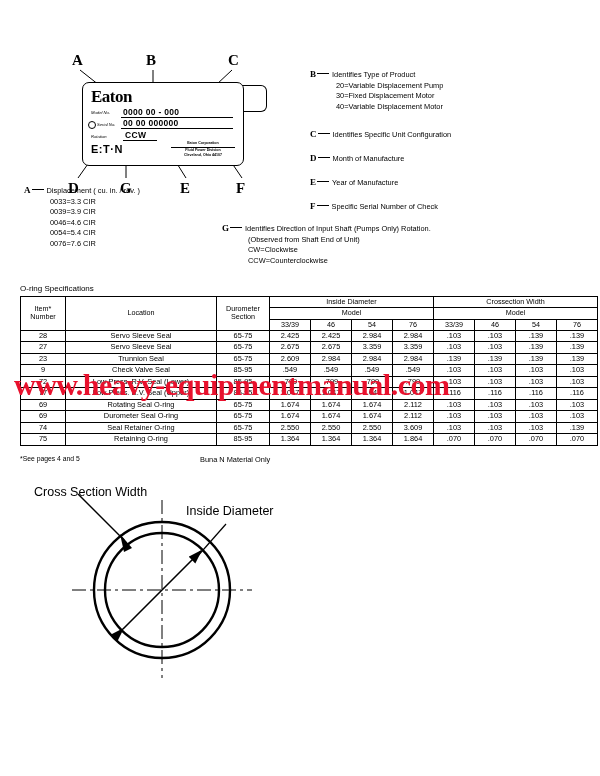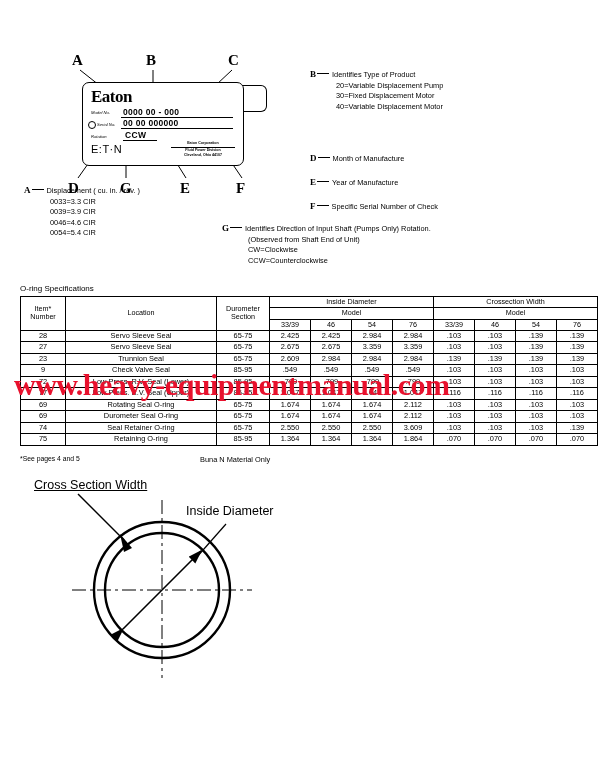--- a/index.html
+++ b/index.html
@@ -22,21 +22,21 @@
     border:1.6px solid #000;border-left:none;border-radius:0 6px 6px 0;background:#fff;
   }
   .eaton-logo{
     position:absolute;left:8px;top:4px;font-size:17px;font-weight:bold;
     font-family:"Liberation Serif",serif;letter-spacing:-0.5px;
   }
   .lbl{position:absolute;font-size:4.2px;font-style:italic;}
   .val{position:absolute;font-size:8.5px;font-weight:bold;font-family:"Liberation Sans",sans-serif;letter-spacing:0.3px;}
   .uline{position:absolute;border-bottom:0.8px solid #000;}
   .serial-circle{position:absolute;width:6px;height:6px;border:1px solid #000;border-radius:50%;}
-  .etn-logo{position:absolute;left:8px;top:60px;font-size:11px;font-weight:normal;letter-spacing:0.5px;}
+  .etn-logo{position:absolute;left:8px;top:60px;font-size:11px;font-weight:bold;letter-spacing:0.5px;}
   .addr{position:absolute;left:88px;top:58px;font-size:3.6px;line-height:1.45;text-align:center;width:64px;font-weight:bold;}
   .addr .a1{border-bottom:0.7px solid #000;display:block;padding-bottom:0.5px;}
 
   
   .legend{position:absolute;font-size:7.4px;line-height:1.42;}
   .legend .key{font-weight:bold;font-size:9px;font-family:"Liberation Serif",serif;}
   .dash{display:inline-block;width:12px;border-bottom:1.3px solid #000;vertical-align:3px;margin:0 3px 0 1px;}
   .sub{display:block;margin-left:26px;}
   .indent2{display:block;margin-left:26px;}
 
@@ -126,29 +126,33 @@
       </div>
     </div>
   </div>
 
   <div class="legend" style="left:24px;top:184px;width:250px;">
     <span class="key">A</span><span class="dash"></span><span>Displacement ( cu. in. / rev. )</span>
     <span class="sub">0033=3.3 CIR</span>
     <span class="sub">0039=3.9 CIR</span>
     <span class="sub">0046=4.6 CIR</span>
     <span class="sub">0054=5.4 CIR</span>
+    <span class="sub">0076=7.6 CIR</span>
   </div>
 
   <div class="legend" style="left:310px;top:68px;width:280px;">
     <span class="key">B</span><span class="dash"></span><span>Identifies Type of Product</span>
     <span class="indent2">20=Variable Displacement Pump</span>
     <span class="indent2">30=Fixed Displacement Motor</span>
     <span class="indent2">40=Variable Displacement Motor</span>
   </div>
 
+  <div class="legend" style="left:310px;top:128px;width:280px;">
+    <span class="key">C</span><span class="dash"></span><span>Identifies Specific Unit Configuration</span>
+  </div>
 
   <div class="legend" style="left:310px;top:152px;width:280px;">
     <span class="key">D</span><span class="dash"></span><span>Month of Manufacture</span>
   </div>
 
   <div class="legend" style="left:310px;top:176px;width:280px;">
     <span class="key">E</span><span class="dash"></span><span>Year of Manufacture</span>
   </div>
 
   <div class="legend" style="left:310px;top:200px;width:280px;">
@@ -327,21 +331,21 @@
         </tr>
       </tbody>
   </table>
 
   <div class="footnote">*See pages 4 and 5</div>
   <div class="buna">Buna N Material Only</div>
 
   <div class="watermark">www.heavy-equipmentmanual.com</div>
 
   <div class="diagram">
-    <div class="dlabel" style="left:14px;top:0px;text-decoration:underline;">Cross Section Width</div>
+    <div class="dlabel" style="left:14px;top:7px;">Cross Section Width</div>
     <div class="dlabel" style="left:166px;top:26px;">Inside Diameter</div>
 
     <svg class="oring-svg" width="330" height="200" viewBox="0 0 330 200">
       <defs>
         <marker id="ah" markerWidth="9" markerHeight="9" refX="8" refY="3" orient="auto">
           <path d="M0,0 L9,3 L0,6 z" fill="#000"></path>
         </marker>
       </defs>
 
       <circle cx="142" cy="112" r="68" fill="none" stroke="#000" stroke-width="2.4"></circle>

